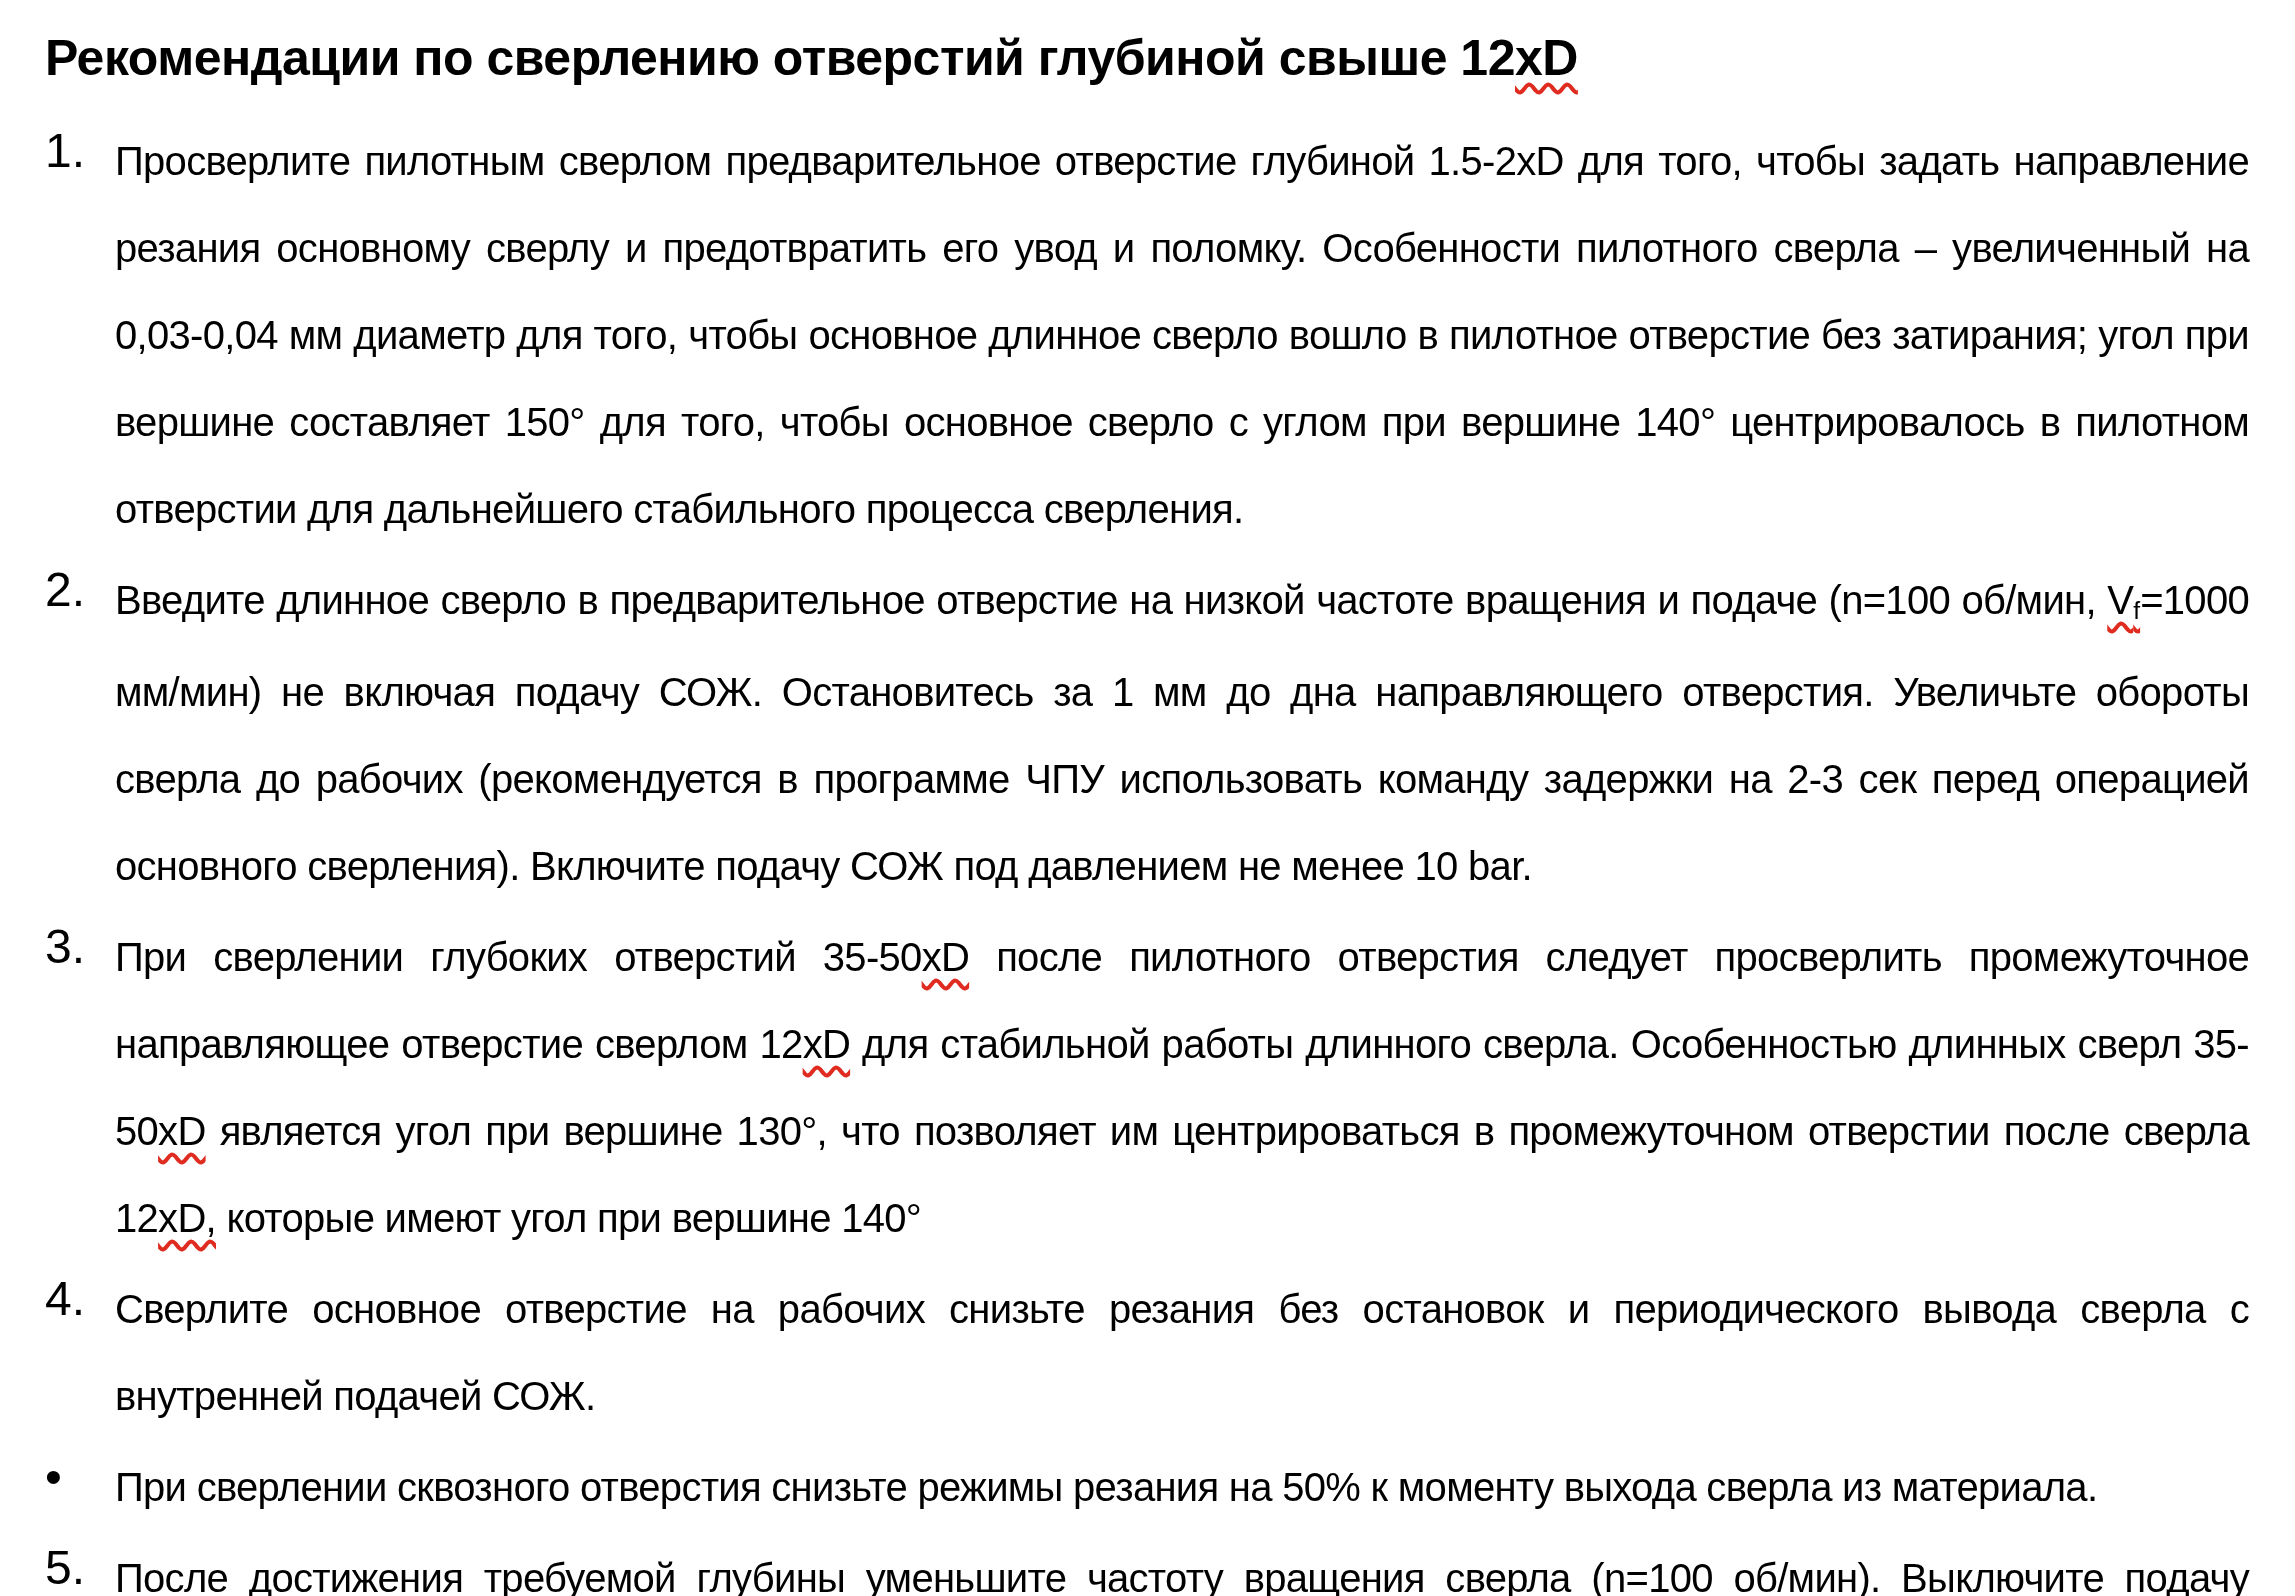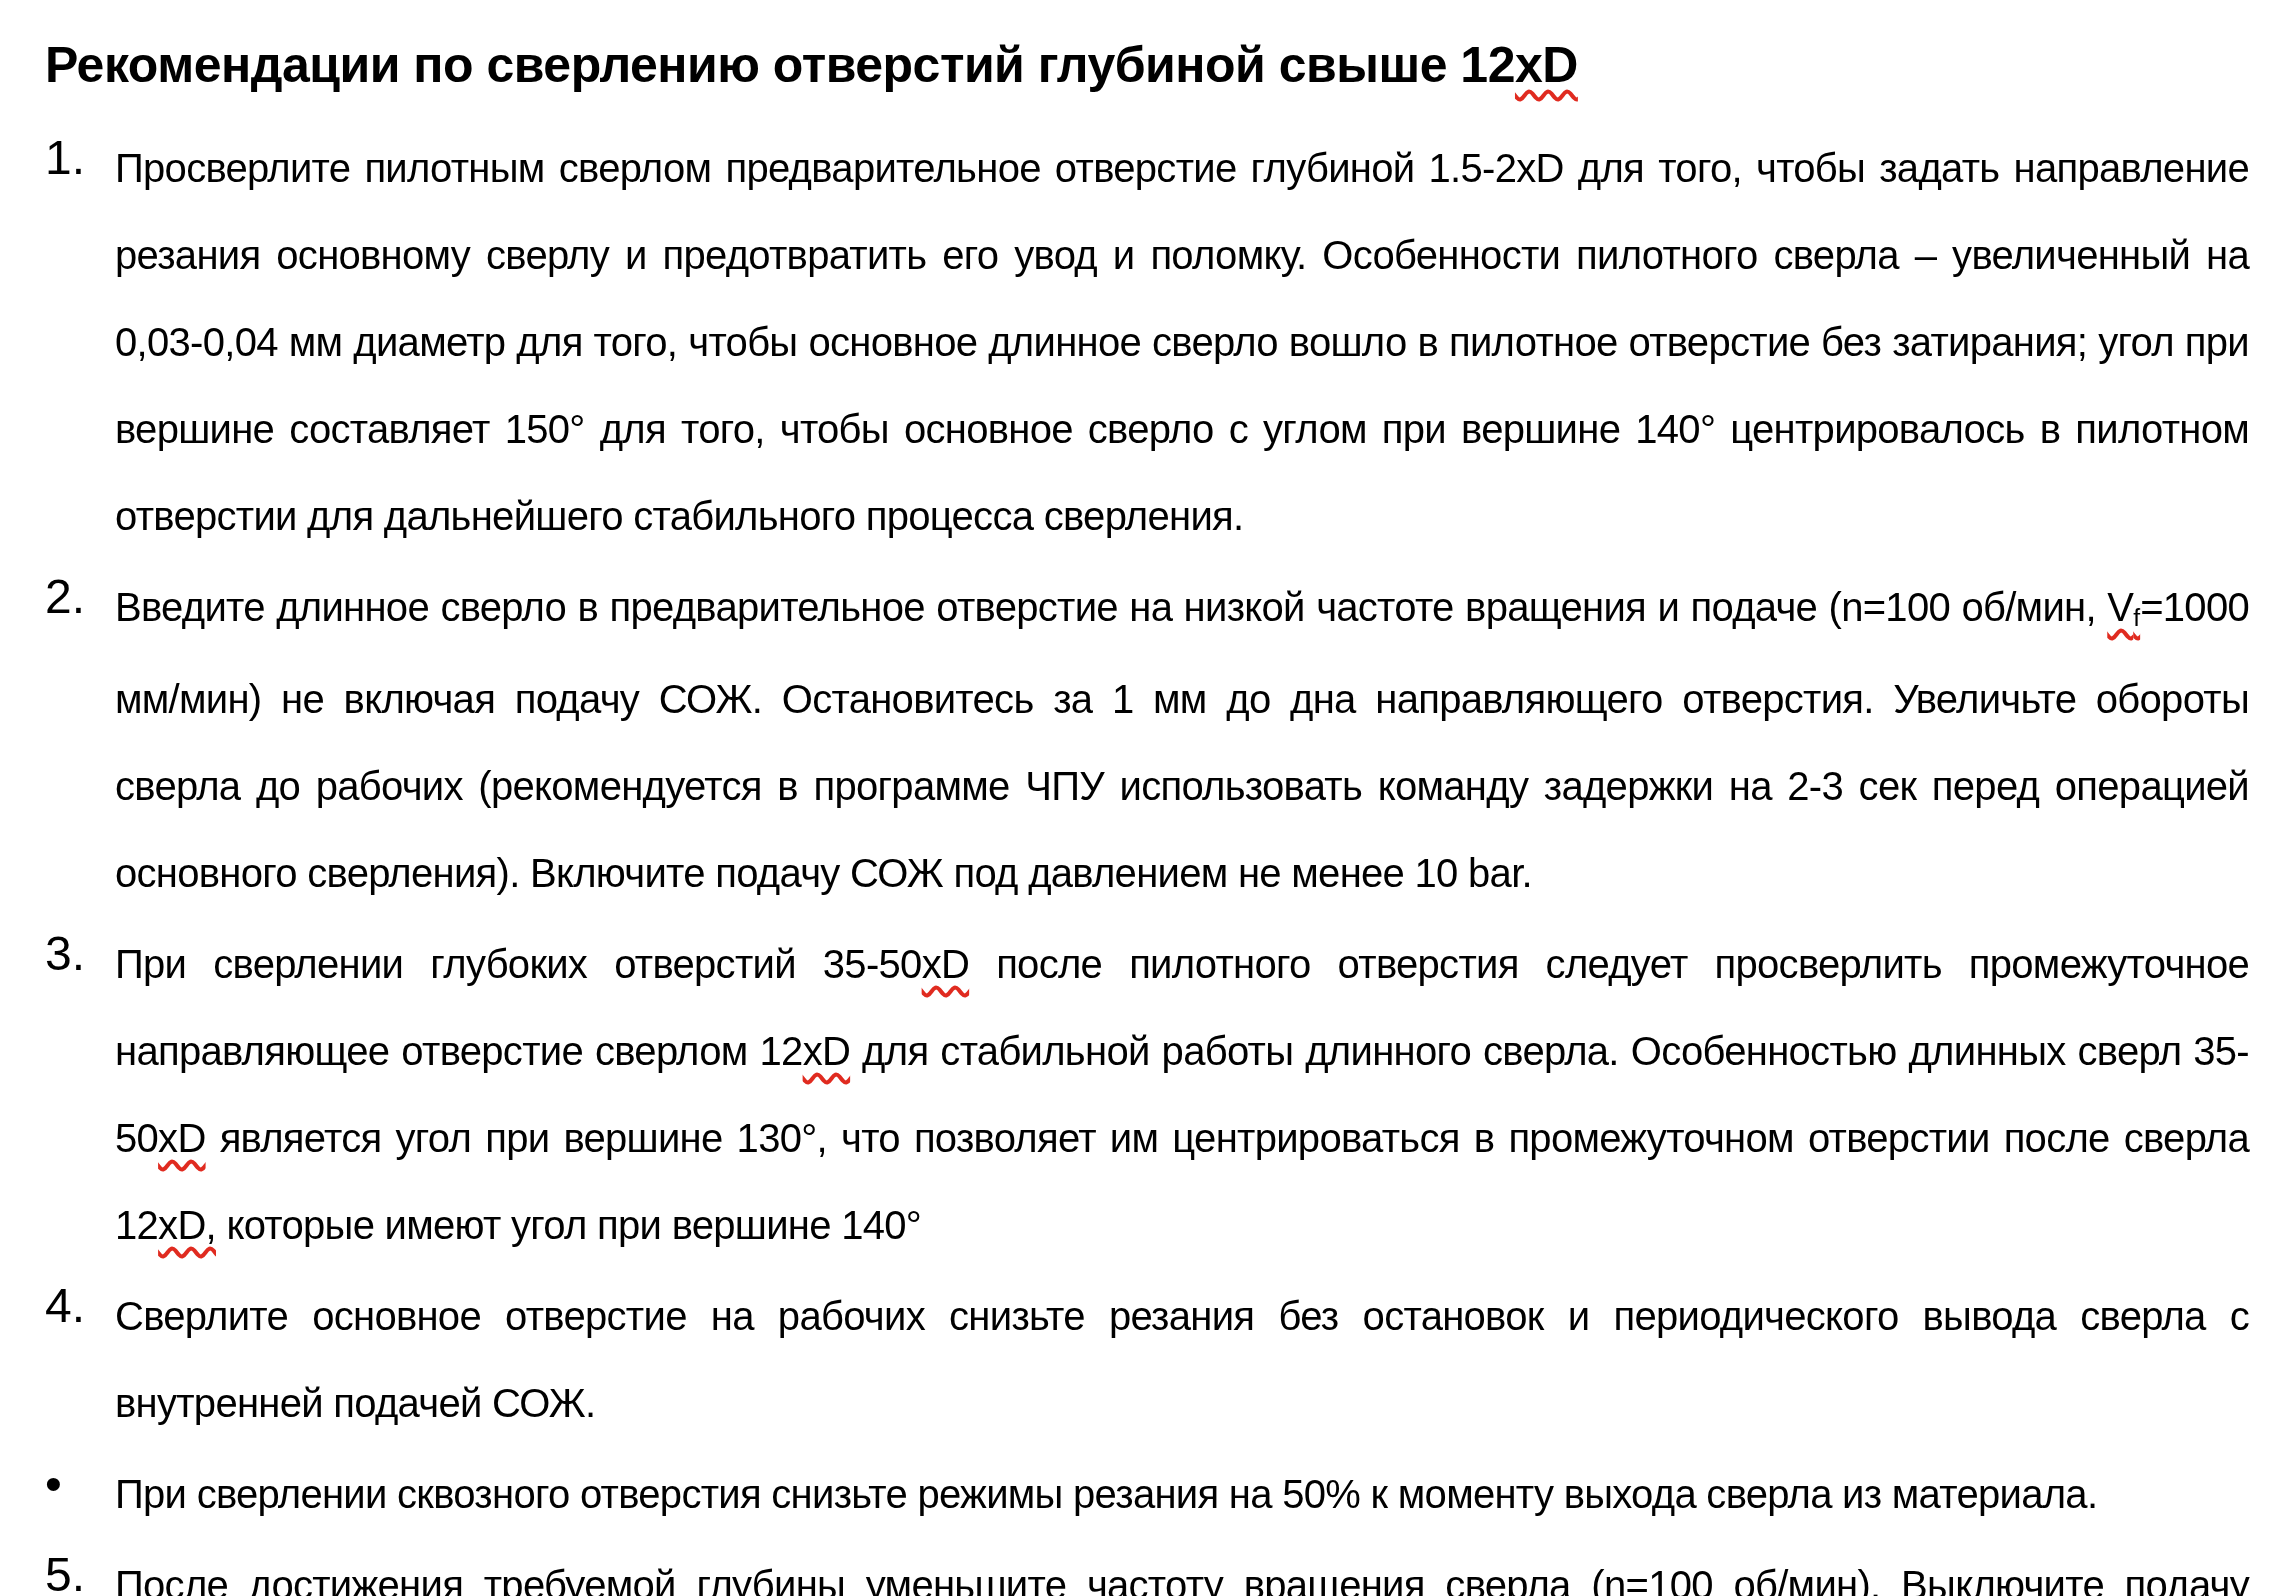--- a/index.html
+++ b/index.html
@@ -6,21 +6,21 @@
   body {
     width: 2295px; height: 1597px;
     background: var(--bg, #ffffff);
     color: var(--fg, #000000);
     font-family: "Liberation Sans", "DejaVu Sans", sans-serif;
     overflow: hidden;
   }
   .doc {
     box-sizing: border-box;
     width: 2295px; height: 1597px;
-    padding: 32px 46px 0 45px;
+    padding: 25px 46px 0 45px;
   }
   .title {
     font-size: 50px;
     line-height: 67px;
     font-weight: 700;
     letter-spacing: -0.5px;
     margin: 0 0 26px 0;
   }
   .list { margin: 0; padding: 0; }
   .item { display: flex; margin: 0 0 4px 0; }

